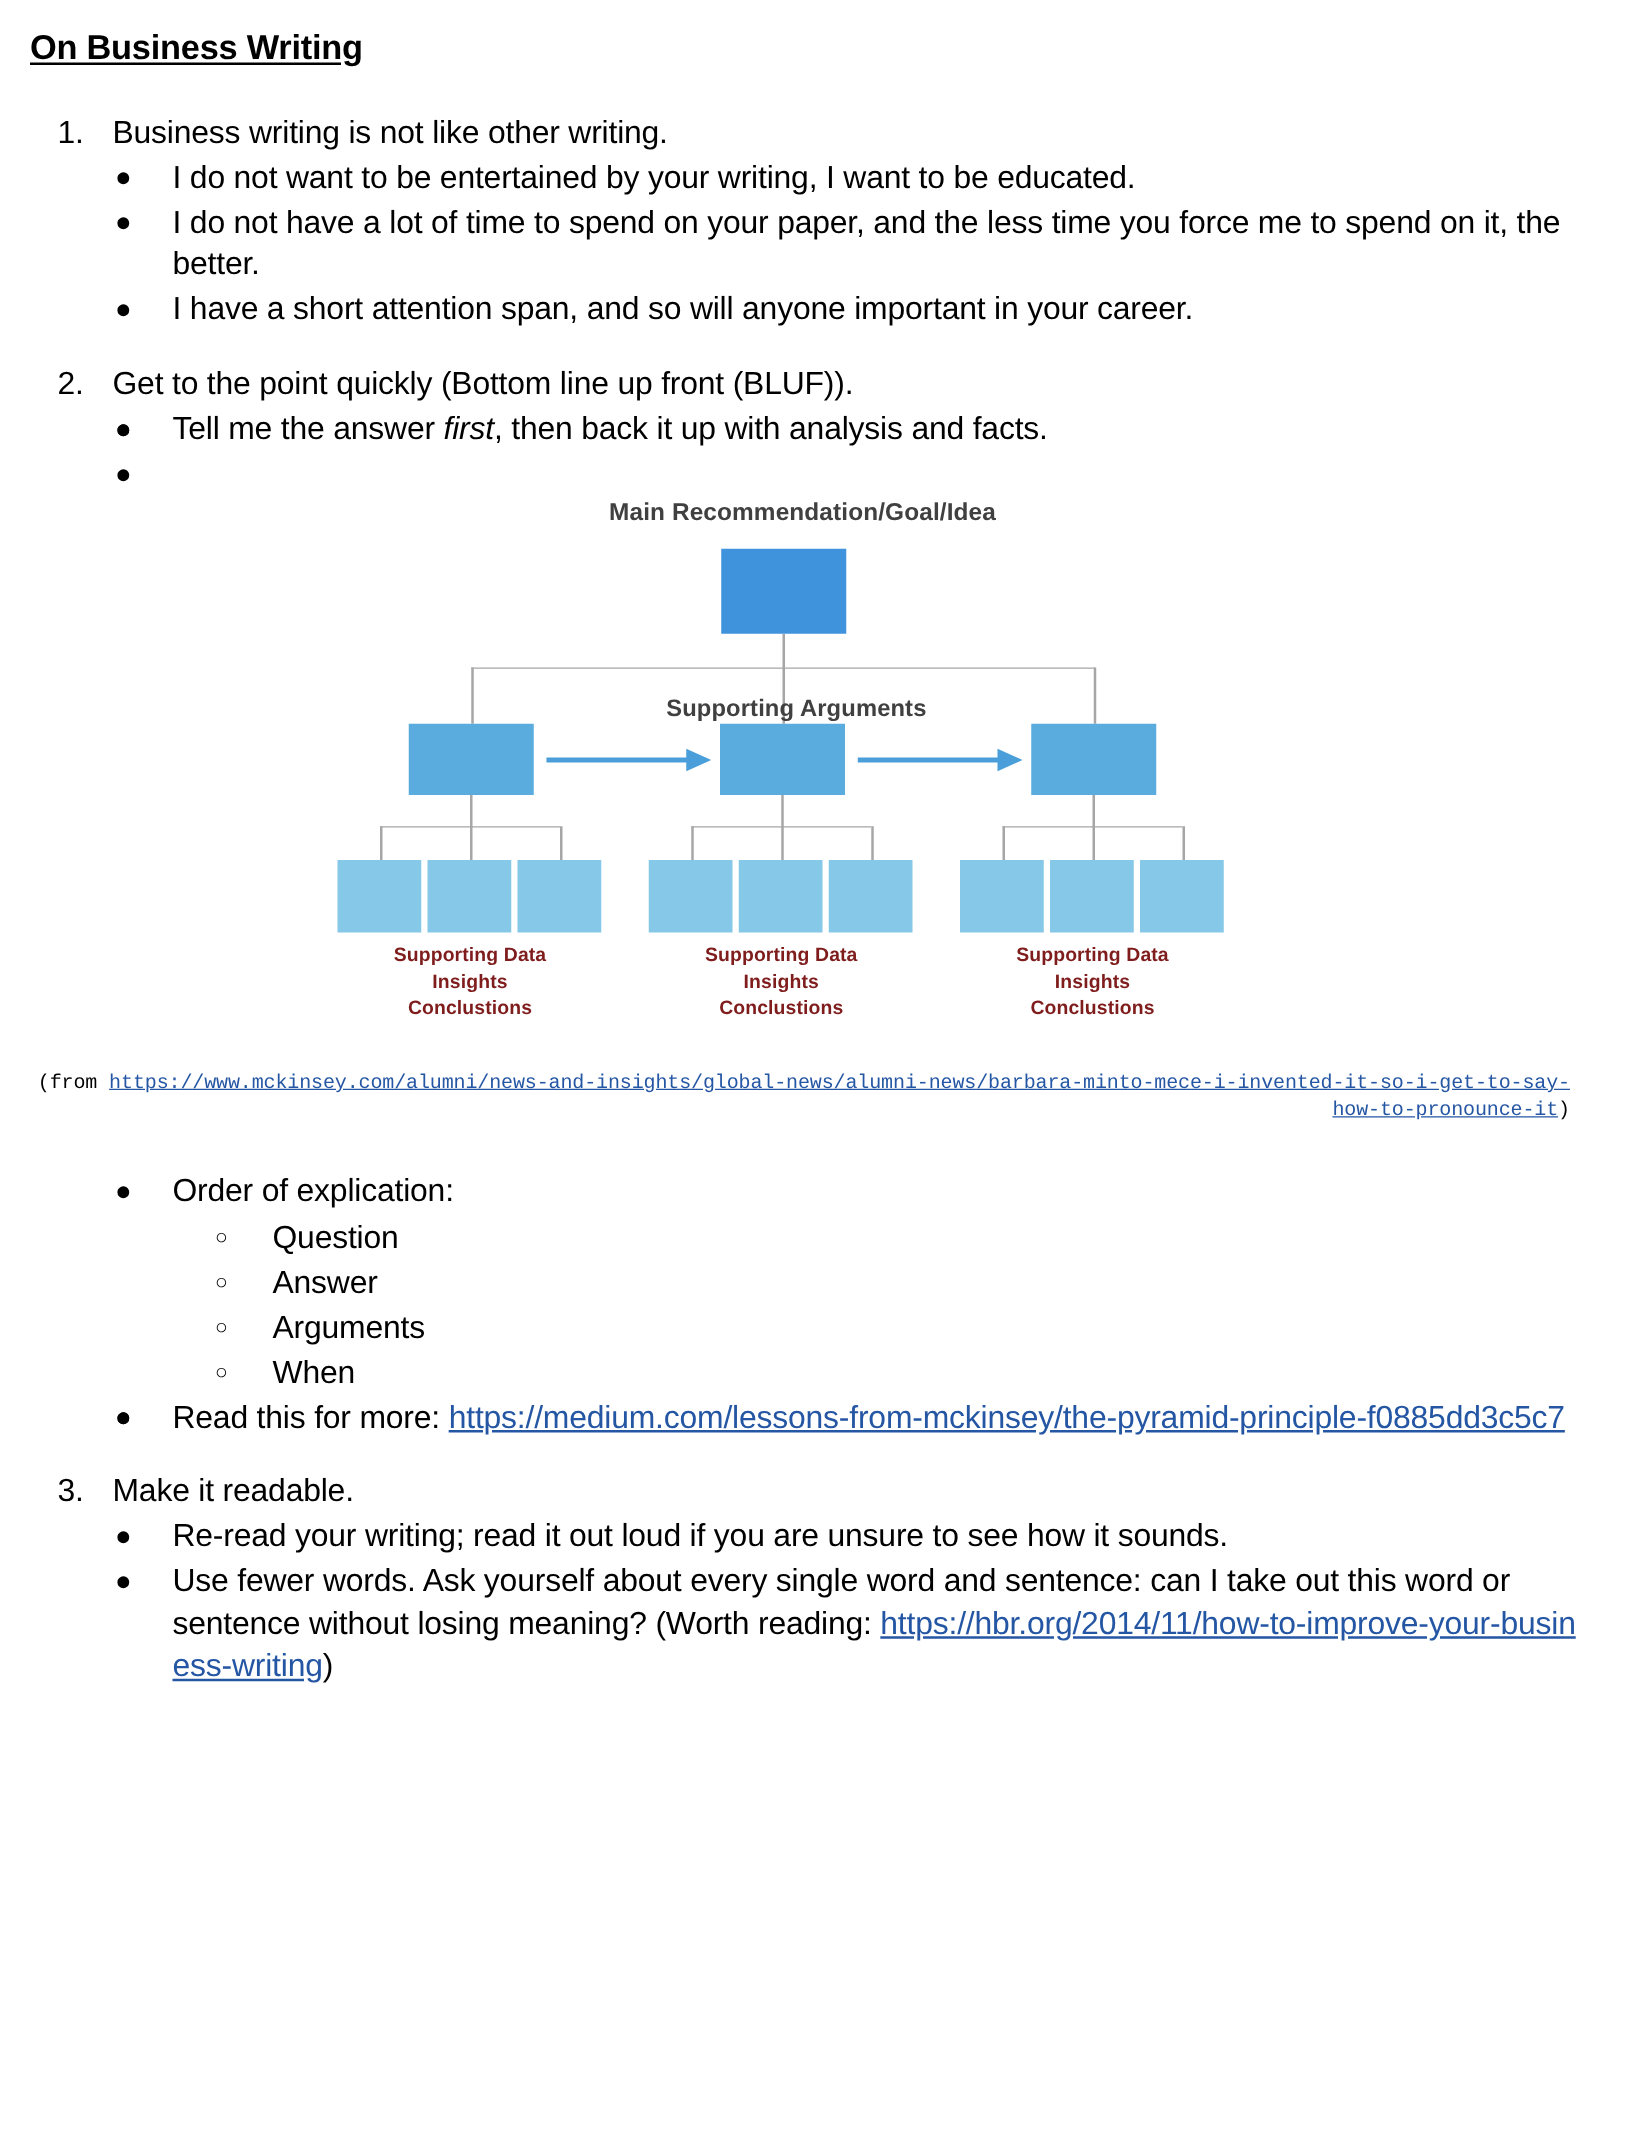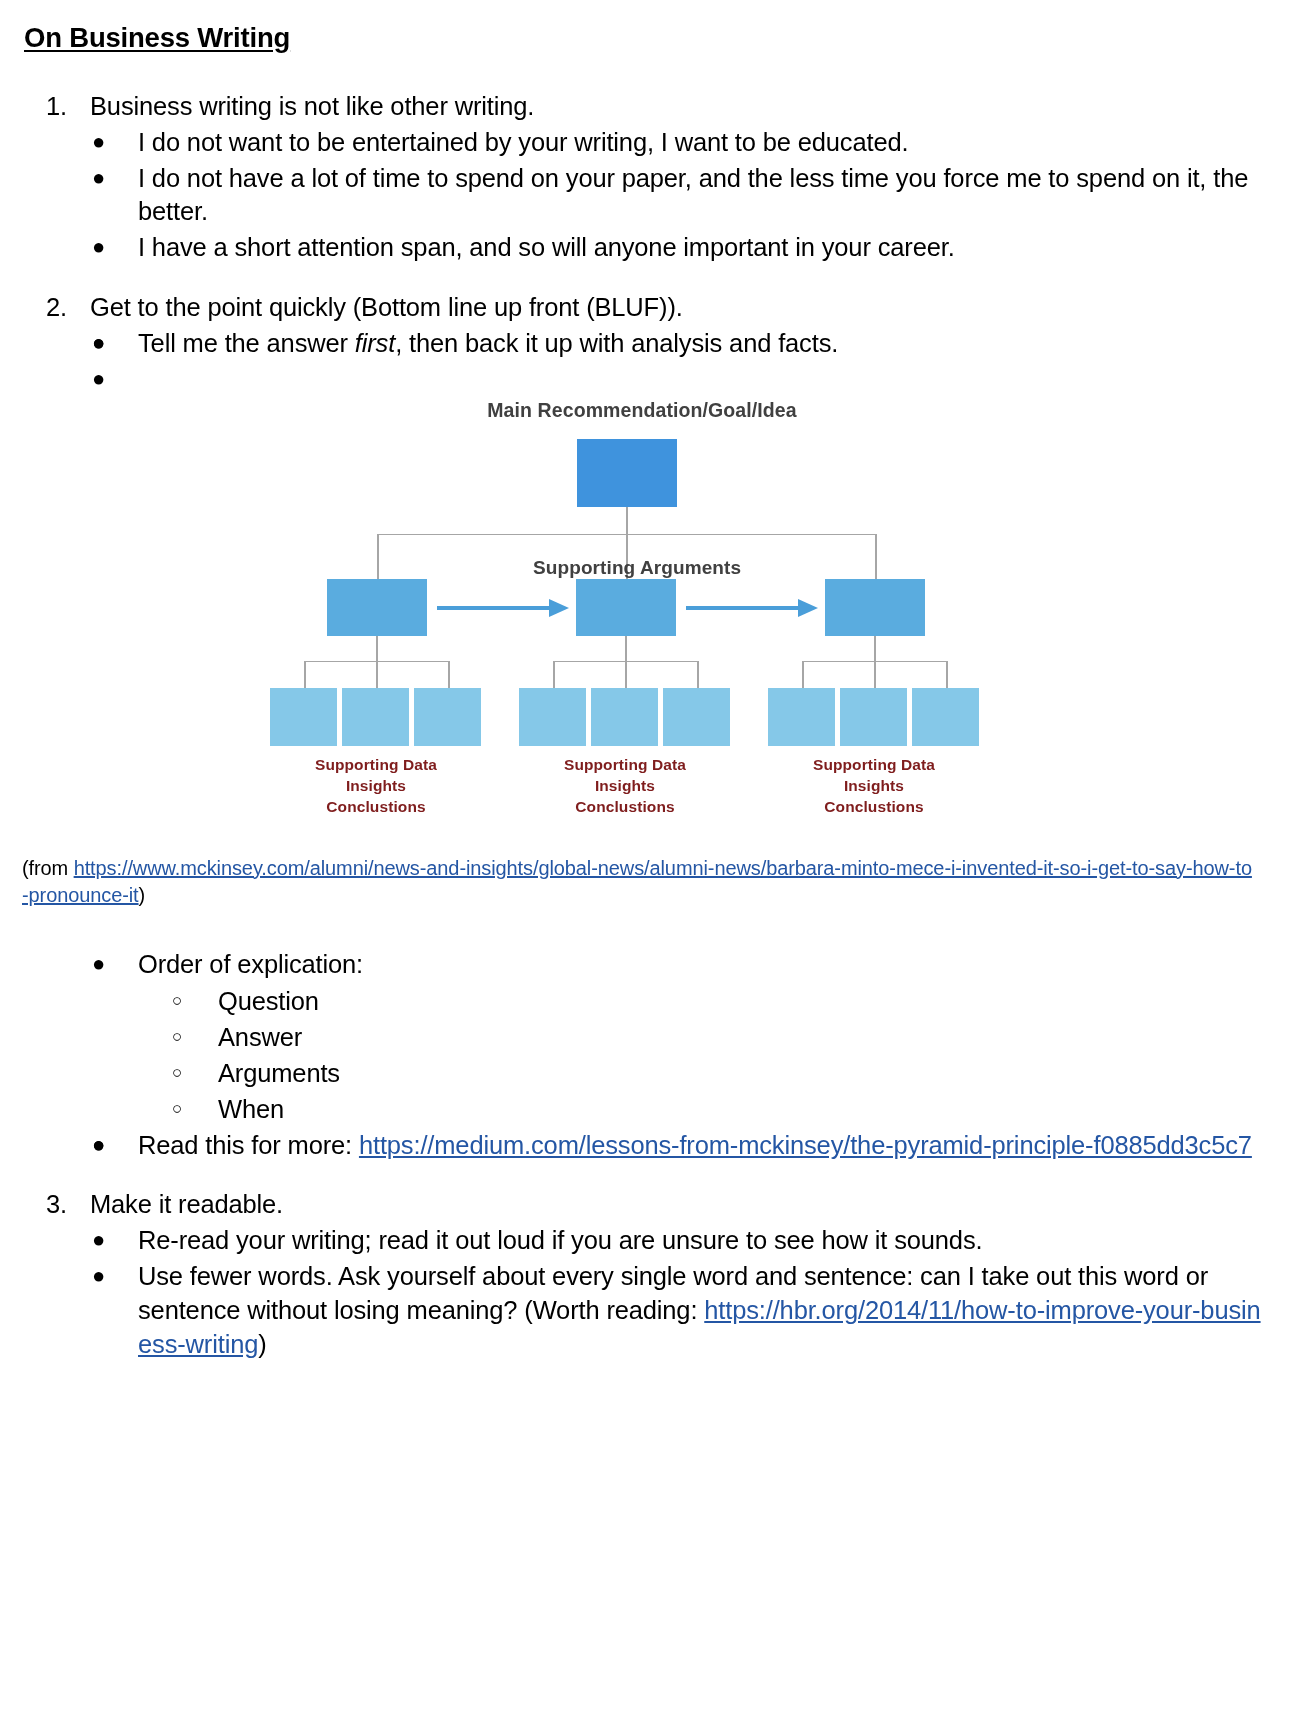--- a/index.html
+++ b/index.html
@@ -147,25 +147,26 @@
     text-align: center;
     font-size: 15.5px;
     font-weight: bold;
     color: #7f1d1d;
     line-height: 1.35;
     letter-spacing: 0.1px;
   }
 
   .caption {
     margin: 22px 0 0 0;
-    font-size: 20px;
+    font-size: 16px;
     line-height: 1.38;
-    text-align: left;
+    text-align: right;
     letter-spacing: -0.1px;
     padding: 0 6px 0 0;
+    font-family: Liberation Mono, monospace;
   }
   .caption .lead { }
 </style>
 </head>
 <body>
 
 <div class="page">
 
   <h1 class="doc-title">On Business Writing</h1>
 

